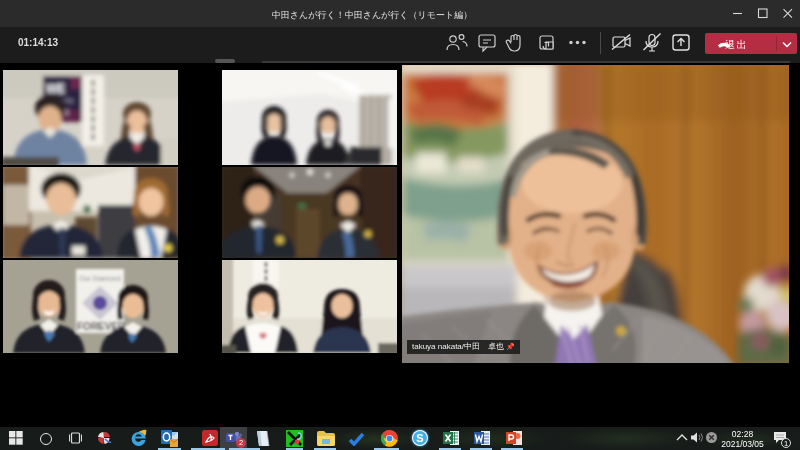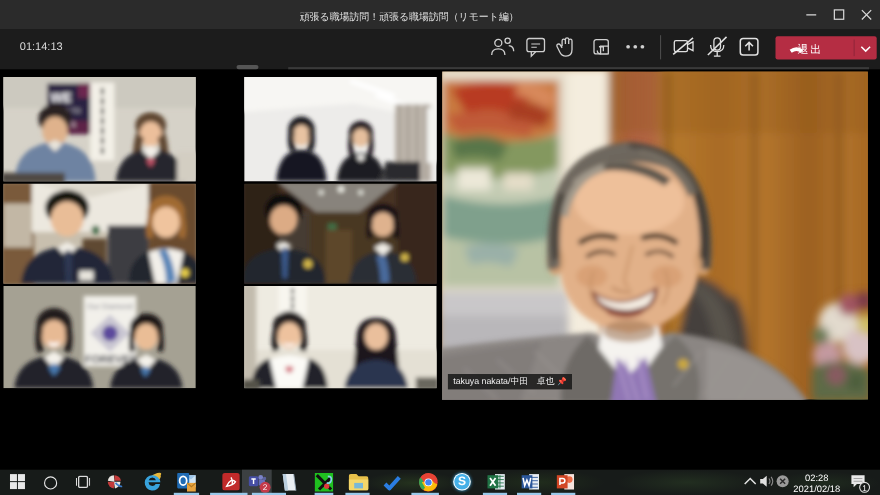--- a/index.html
+++ b/index.html
@@ -1,33 +1,33 @@
 <!DOCTYPE html>
 <html><head><meta charset="utf-8"><style>
 html,body{margin:0;padding:0;background:#000;}
 #stage{position:relative;width:800px;height:450px;background:#000;overflow:hidden;font-family:"Liberation Sans",sans-serif;}
 .abs{position:absolute;}
 </style></head>
 <body>
 <div id="stage">
 
 <div class="abs" style="left:0;top:0;width:800px;height:27px;background:#2b2b2b;"></div>
-<div class="abs" style="left:0;top:9px;width:744px;text-align:center;color:#e4e4e4;font-size:9px;">頑張る職場訪問！頑張る職場訪問（リモート編）</div>
+<div class="abs" style="left:0;top:9px;width:744px;text-align:center;color:#e4e4e4;font-size:9px;">中田さんが行く！中田さんが行く（リモート編）</div>
 <svg class="abs" style="left:690px;top:0" width="110" height="27" viewBox="0 0 110 27">
   <g stroke="#dadada" stroke-width="1.1" fill="none">
     <line x1="43" y1="13.5" x2="52" y2="13.5"></line>
     <rect x="68.5" y="9" width="8.5" height="8.5"></rect>
     <path d="M93.5 9.2 L102 17.7 M102 9.2 L93.5 17.7"></path>
   </g>
 </svg>
 
 <div class="abs" style="left:0;top:27px;width:800px;height:36px;background:#1c1c1c;"></div>
 <div class="abs" style="left:215px;top:59px;width:20px;height:4px;background:#555;border-radius:2px;"></div>
 <div class="abs" style="left:262px;top:61px;width:528px;height:2px;background:#3a3a3a;"></div>
-<div class="abs" style="left:18px;top:37px;color:#dcdcdc;font-size:10px;">01:14:13</div>
+<div class="abs" style="left:18px;top:37px;color:#dcdcdc;font-size:10px;font-weight:bold;">01:14:13</div>
 
 <svg class="abs" style="left:440px;top:31px" width="170" height="24" viewBox="0 0 170 24">
   <g stroke="#cfcfcf" stroke-width="1.2" fill="none">
 
     <circle cx="13" cy="8" r="3.2"></circle>
     <path d="M7 19 q0 -5.5 6 -5.5 q6 0 6 5.5"></path>
     <circle cx="21.5" cy="6" r="2.4"></circle>
     <path d="M22.5 10.5 q4.5 0.5 4.5 5"></path>
 
     <rect x="39" y="4" width="16" height="12" rx="2"></rect>
@@ -529,19 +529,19 @@
     </svg>
 <svg class="abs" style="left:691px;top:432px" width="13" height="11" viewBox="0 0 13 11">
   <path d="M0 3.5 h2.5 L6 0.5 V10.5 L2.5 7.5 H0 Z" fill="#e0e0e0"></path>
   <path d="M8 3 q2 2.5 0 5 M10 1.5 q3 4 0 8" stroke="#888" stroke-width="1" fill="none"></path>
 </svg>
 <div class="abs" style="left:706px;top:432px;width:11px;height:11px;background:#9a9a9a;border-radius:50%;"></div>
 <svg class="abs" style="left:706px;top:432px" width="11" height="11" viewBox="0 0 11 11">
       <path d="M3.2 3.2 L7.8 7.8 M7.8 3.2 L3.2 7.8" stroke="#2a2a2a" stroke-width="1.3"></path>
     </svg>
 <div class="abs" style="left:713px;top:429px;width:59px;height:10px;color:#fff;font-size:8.5px;text-align:center;">02:28</div>
-<div class="abs" style="left:713px;top:439px;width:59px;height:10px;color:#fff;font-size:8.5px;text-align:center;">2021/02/18</div>
+<div class="abs" style="left:713px;top:439px;width:59px;height:10px;color:#fff;font-size:8.5px;text-align:center;">2021/03/05</div>
 <svg class="abs" style="left:773px;top:431px" width="14" height="13" viewBox="0 0 14 13">
   <path d="M1 1 h12 v8 h-7 l-3 3 v-3 h-2 z" fill="#e8e8e8"></path>
   <path d="M3 4 h8 M3 6.5 h8" stroke="#999" stroke-width="0.8"></path>
 </svg>
 <div class="abs" style="left:781px;top:438px;width:10px;height:10px;border:1px solid #ddd;background:#171b19;border-radius:50%;color:#fff;font-size:7.5px;text-align:center;line-height:10px;box-sizing:border-box;">1</div>
 
 </div>
 </body></html>

